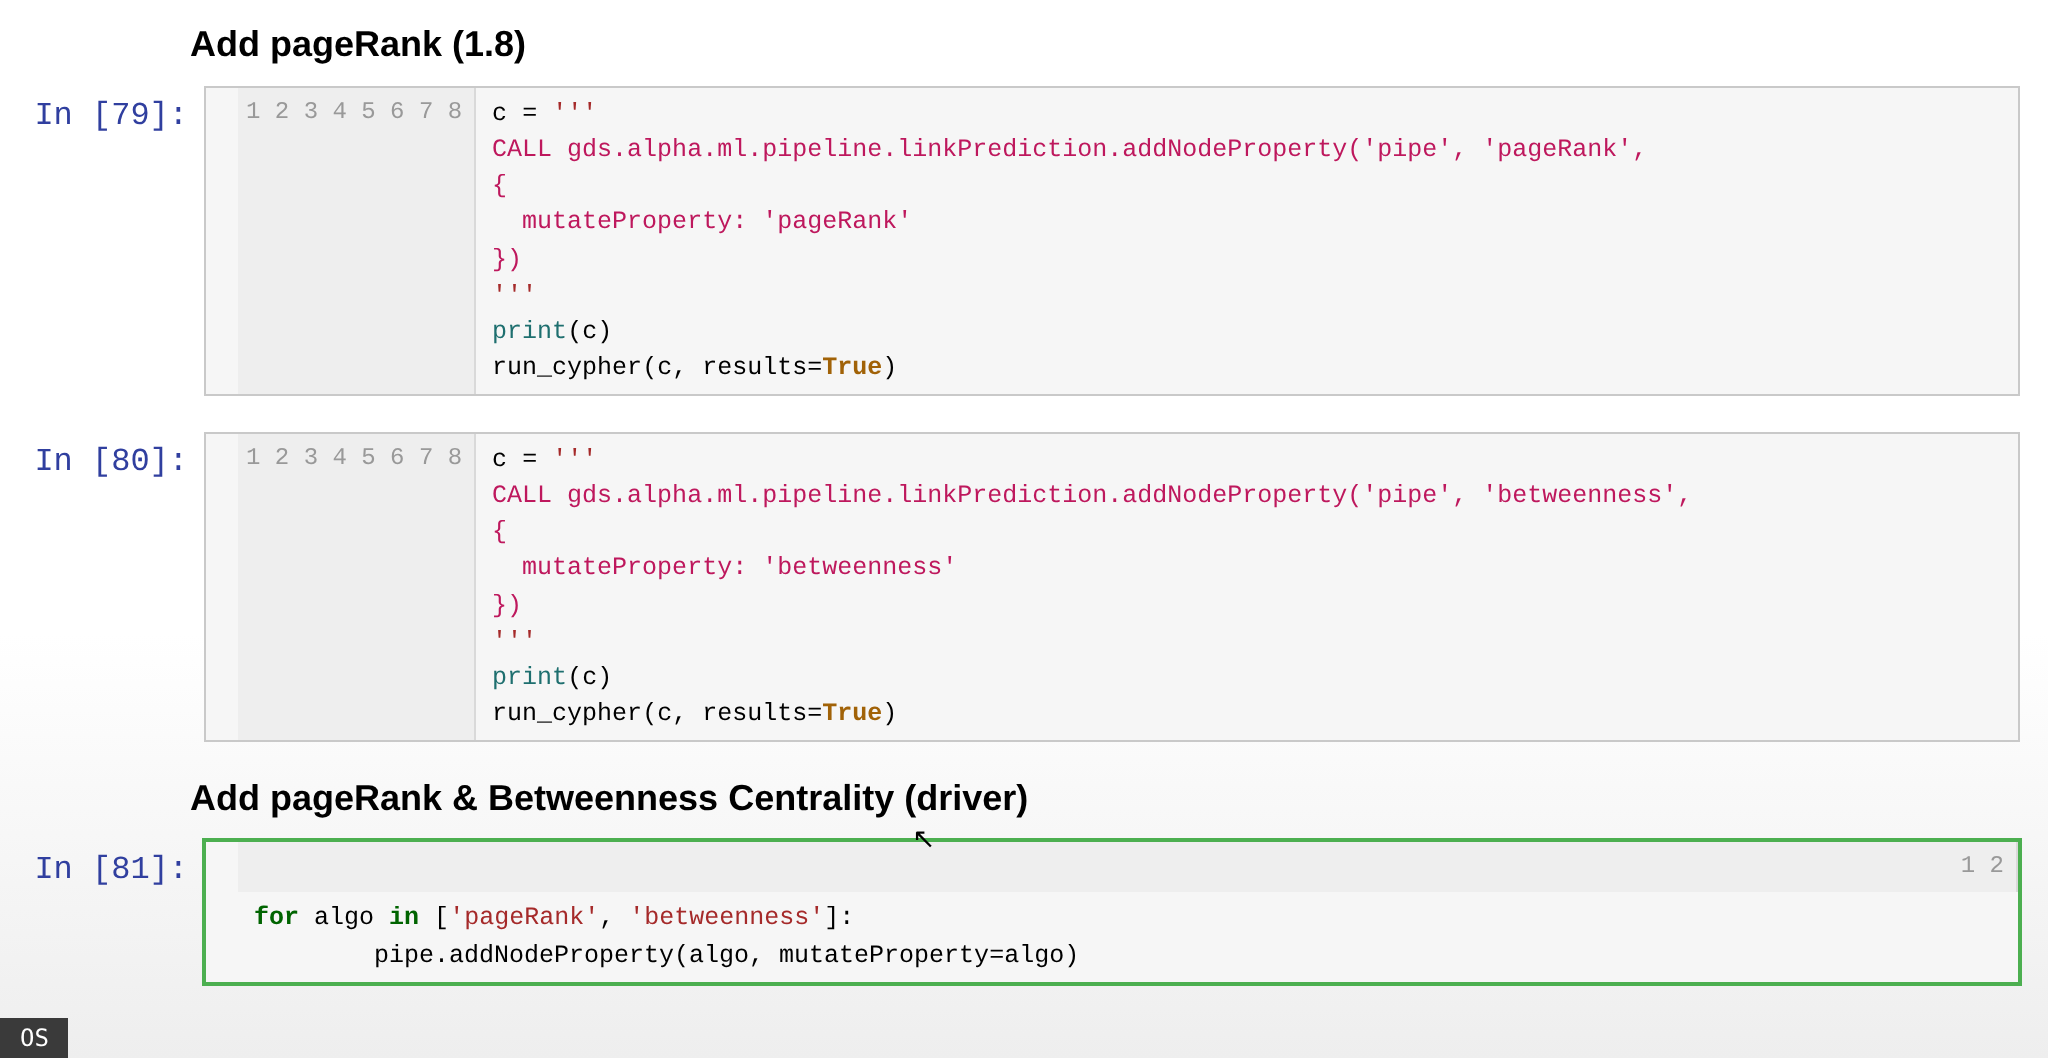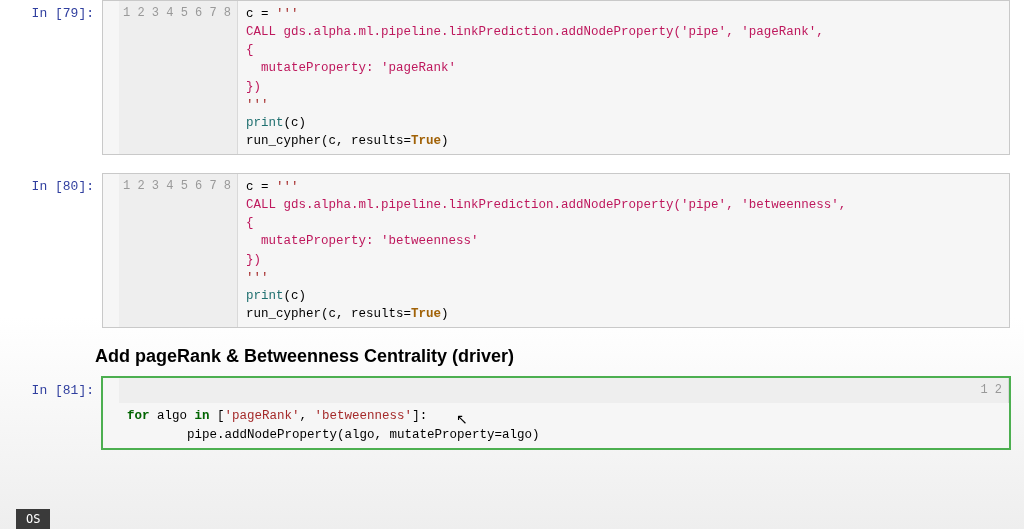--- a/index.html
+++ b/index.html
@@ -1,36 +1,37 @@
 <!DOCTYPE html>
 <html><head>
 <meta charset="utf-8">
 <style>
 html,body{margin:0;padding:0;background:#fff;font-family:"Helvetica Neue",Helvetica,Arial,sans-serif;font-size:14px;color:#000;}
 .page{width:1024px;height:529px;overflow:hidden;background:linear-gradient(to bottom,#ffffff 0%,#ffffff 60%,#eeeeee 100%);position:relative;}
 .section-heading{font-weight:700;font-size:18px;margin:12px 0 10px 95px;color:#000;}
 .cell-row{display:flex;align-items:flex-start;margin:0 14px 18px 14px;}
-.prompt{width:80px;flex:0 0 80px;text-align:right;color:#303F9F;font-family:Menlo,Consolas,"Courier New",monospace;font-size:13px;padding-top:6px;padding-right:8px;}
+.prompt{width:80px;flex:0 0 80px;text-align:right;color:#303F9F;font-family:Menlo,Consolas,"Courier New",monospace;font-size:16px;padding-top:6px;padding-right:8px;}
 .code-cell{flex:1;border:1px solid #c9c9c9;background:#f6f6f6;display:flex;padding-left:16px;}
 .code-cell.selected{outline:2px solid #4caf50;outline-offset:-1px;flex-direction:column;}
 .gutter{background:#eeeeee;border-right:1px solid #d9d9d9;color:#999;font-family:Menlo,Consolas,"Courier New",monospace;font-size:12px;text-align:right;padding:4px 6px 4px 4px;line-height:1.45;min-width:18px;}
 .code{flex:1;padding:4px 8px 4px 8px;font-family:Menlo,Consolas,"Courier New",monospace;font-size:12.5px;line-height:1.45;white-space:pre;overflow:hidden;}
 .tk-kw{color:#006400;font-weight:700;}
 .tk-name{color:#000;}
 .tk-call{color:#be185d;}
 .tk-str{color:#a52a2a;}
 .tk-fn{color:#1e6f6f;}
 .tk-val{color:#a16207;font-weight:700;}
-.os-badge{position:absolute;left:16px;bottom:0;background:#3a3a3a;color:#fff;font-size:12px;padding:3px 10px;font-family:Menlo,Consolas,monospace;}
+.os-badge{position:absolute;left:0;bottom:0;background:#3a3a3a;color:#fff;font-size:12px;padding:3px 10px;font-family:Menlo,Consolas,monospace;}
 .cursor{position:absolute;left:456px;top:411px;font-size:14px;color:#000;}
 </style>
 </head>
 <body>
 <div class="page">
 
+<h2 class="section-heading">Add pageRank (1.8)</h2>
 
 <div class="cell-row">
   <div class="prompt">In [79]:</div>
   <div class="code-cell">
     <div class="gutter"><span>1</span>
 <span>2</span>
 <span>3</span>
 <span>4</span>
 <span>5</span>
 <span>6</span>

